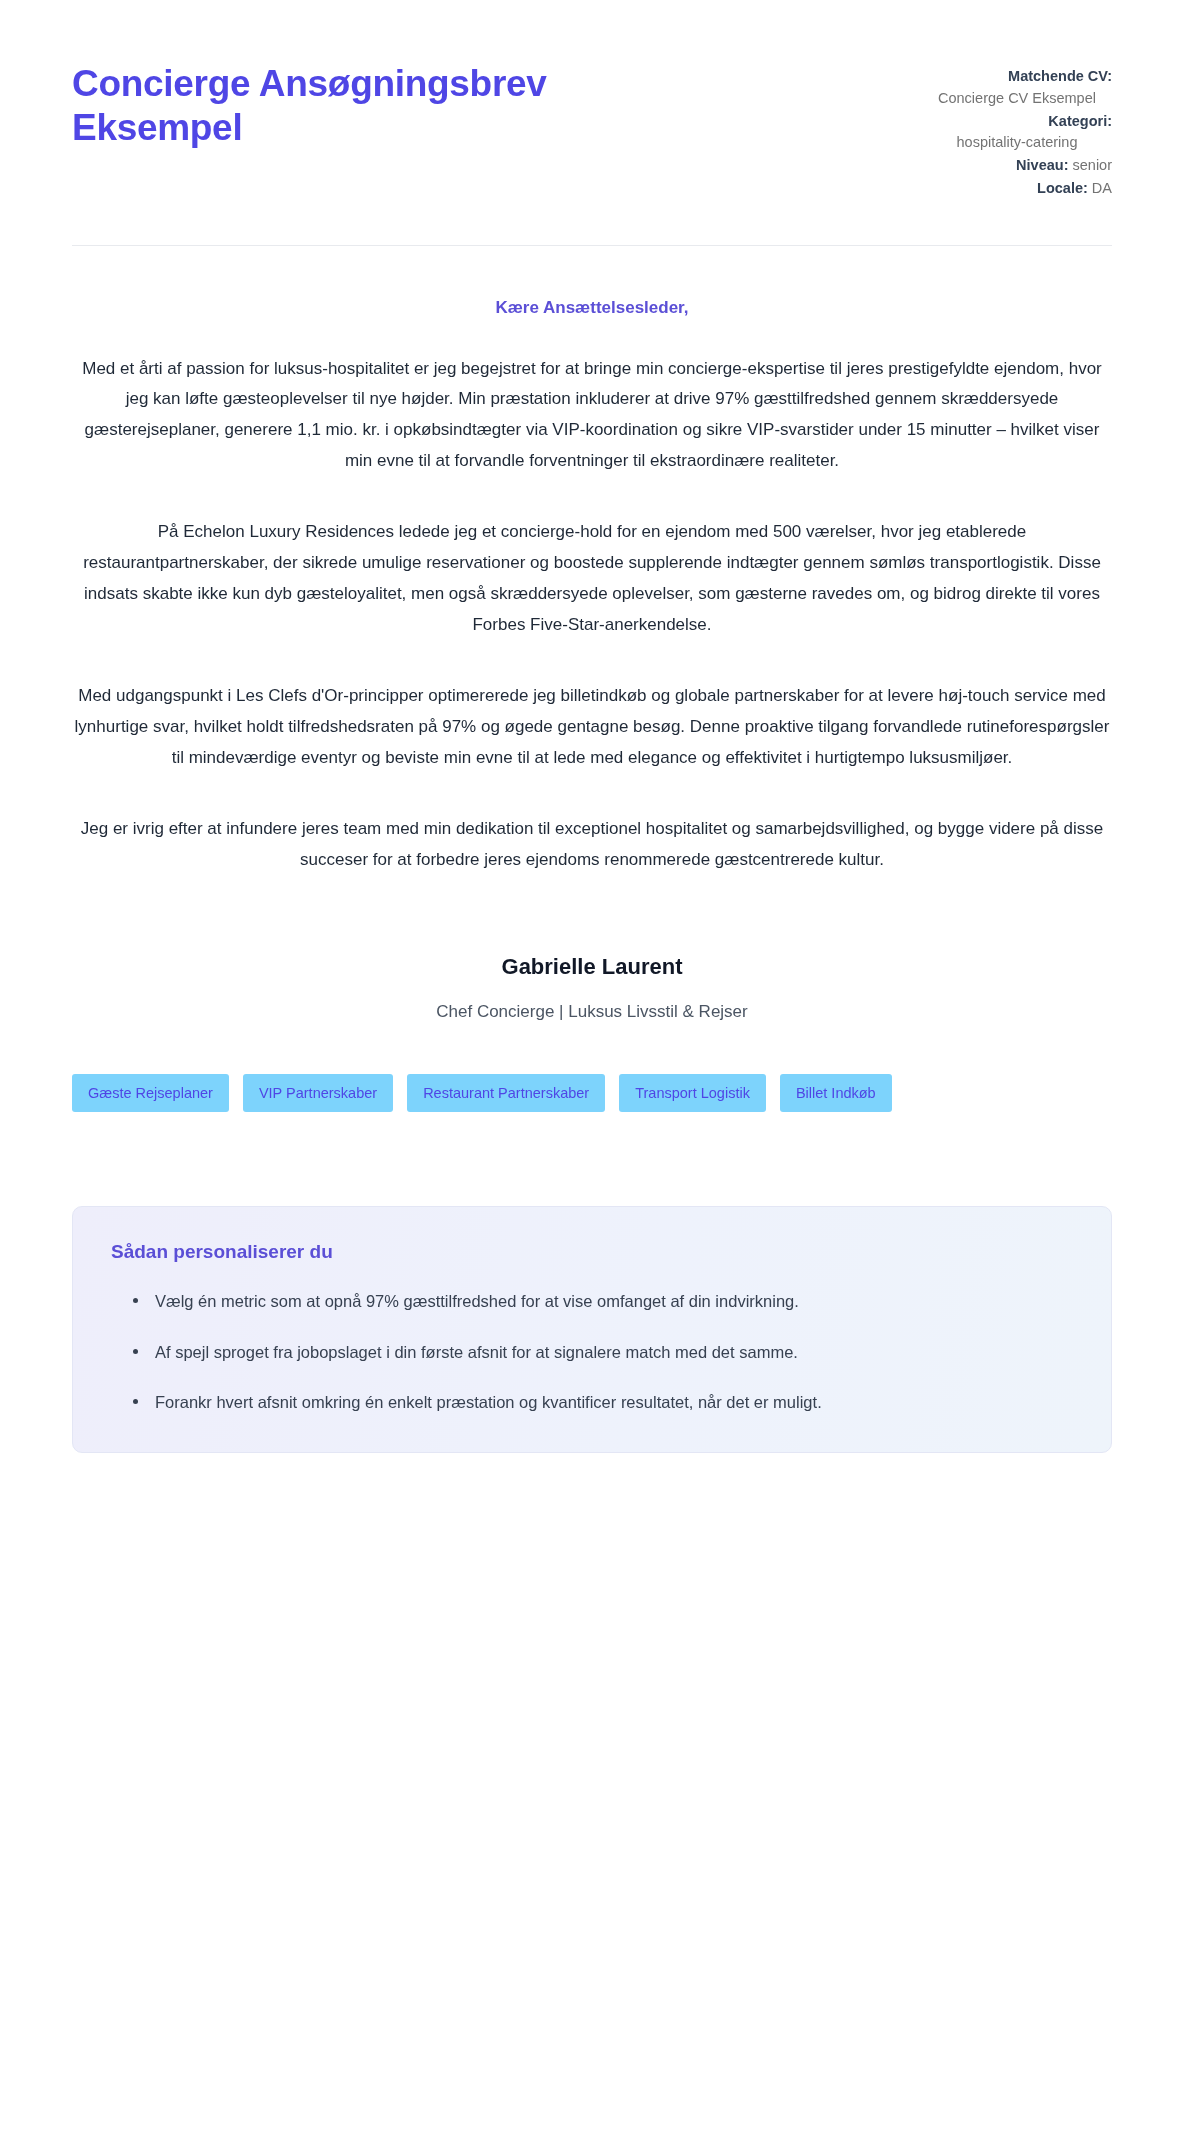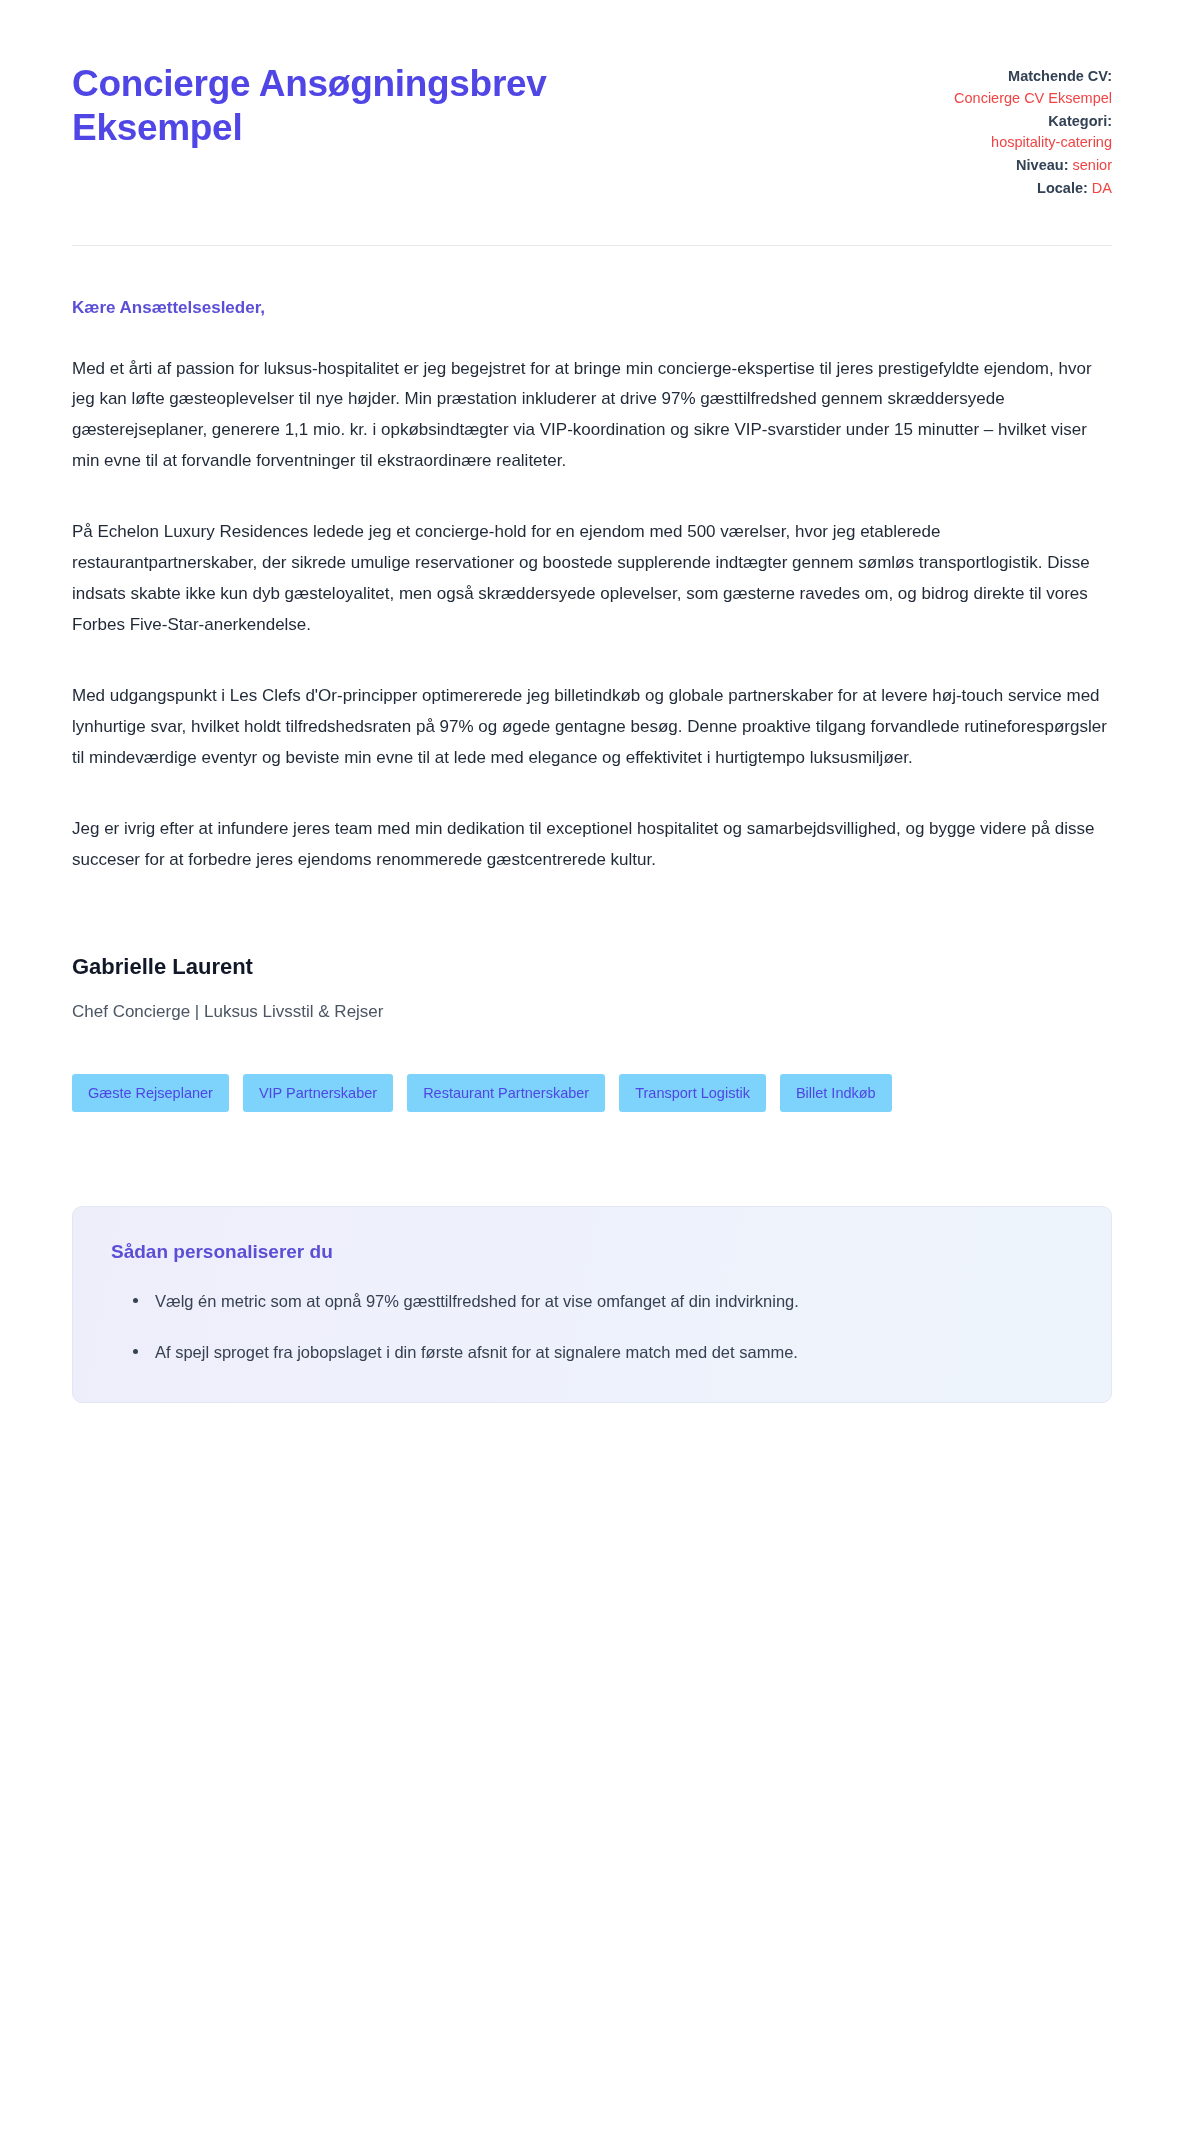--- a/index.html
+++ b/index.html
@@ -78,35 +78,37 @@
     margin-bottom: 1px;
   }
 
   .meta-label {
     font-weight: 700;
     color: #334155;
   }
 
   .meta-value {
     font-weight: 400;
-    color: #ef4444;
+    color: #737373;
+    text-align: center;
   }
 
   .meta-block .meta-label { display: block; }
   .meta-block .meta-value { display: block; }
 
   .header-rule {
     border: 0;
     border-top: 1px solid #e8eaee;
     margin: 44px 0 0 0;
   }
 
   
   .letter {
     padding-top: 52px;
+    text-align: center;
   }
 
   .salutation {
     font-size: 17px;
     font-weight: 700;
     color: #5b4fd6;
     margin: 0 0 36px 0;
   }
 
   .letter p.body-para {
@@ -261,17 +263,18 @@
         <span class="tag">Billet Indkøb</span>
       </div>
 
     </section>
 
     <section class="tip-box">
       <h2 class="tip-title">Sådan personaliserer du</h2>
       <ul class="tip-list">
         <li>Vælg én metric som at opnå 97% gæsttilfredshed for at vise omfanget af din indvirkning.</li>
         <li>Af spejl sproget fra jobopslaget i din første afsnit for at signalere match med det samme.</li>
+        <li>Forankr hvert afsnit omkring én enkelt præstation og kvantificer resultatet, når det er muligt.</li>
       </ul>
     </section>
 
   </div>
 </div>
 
 </body></html>

